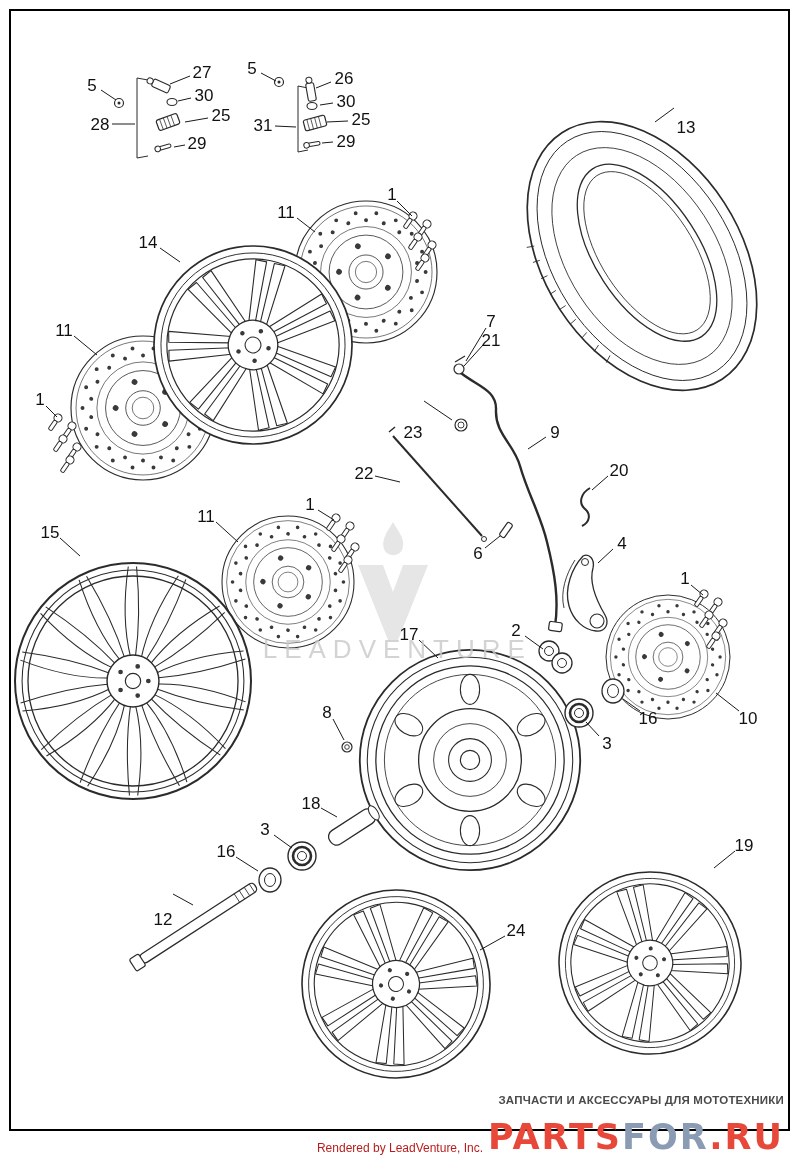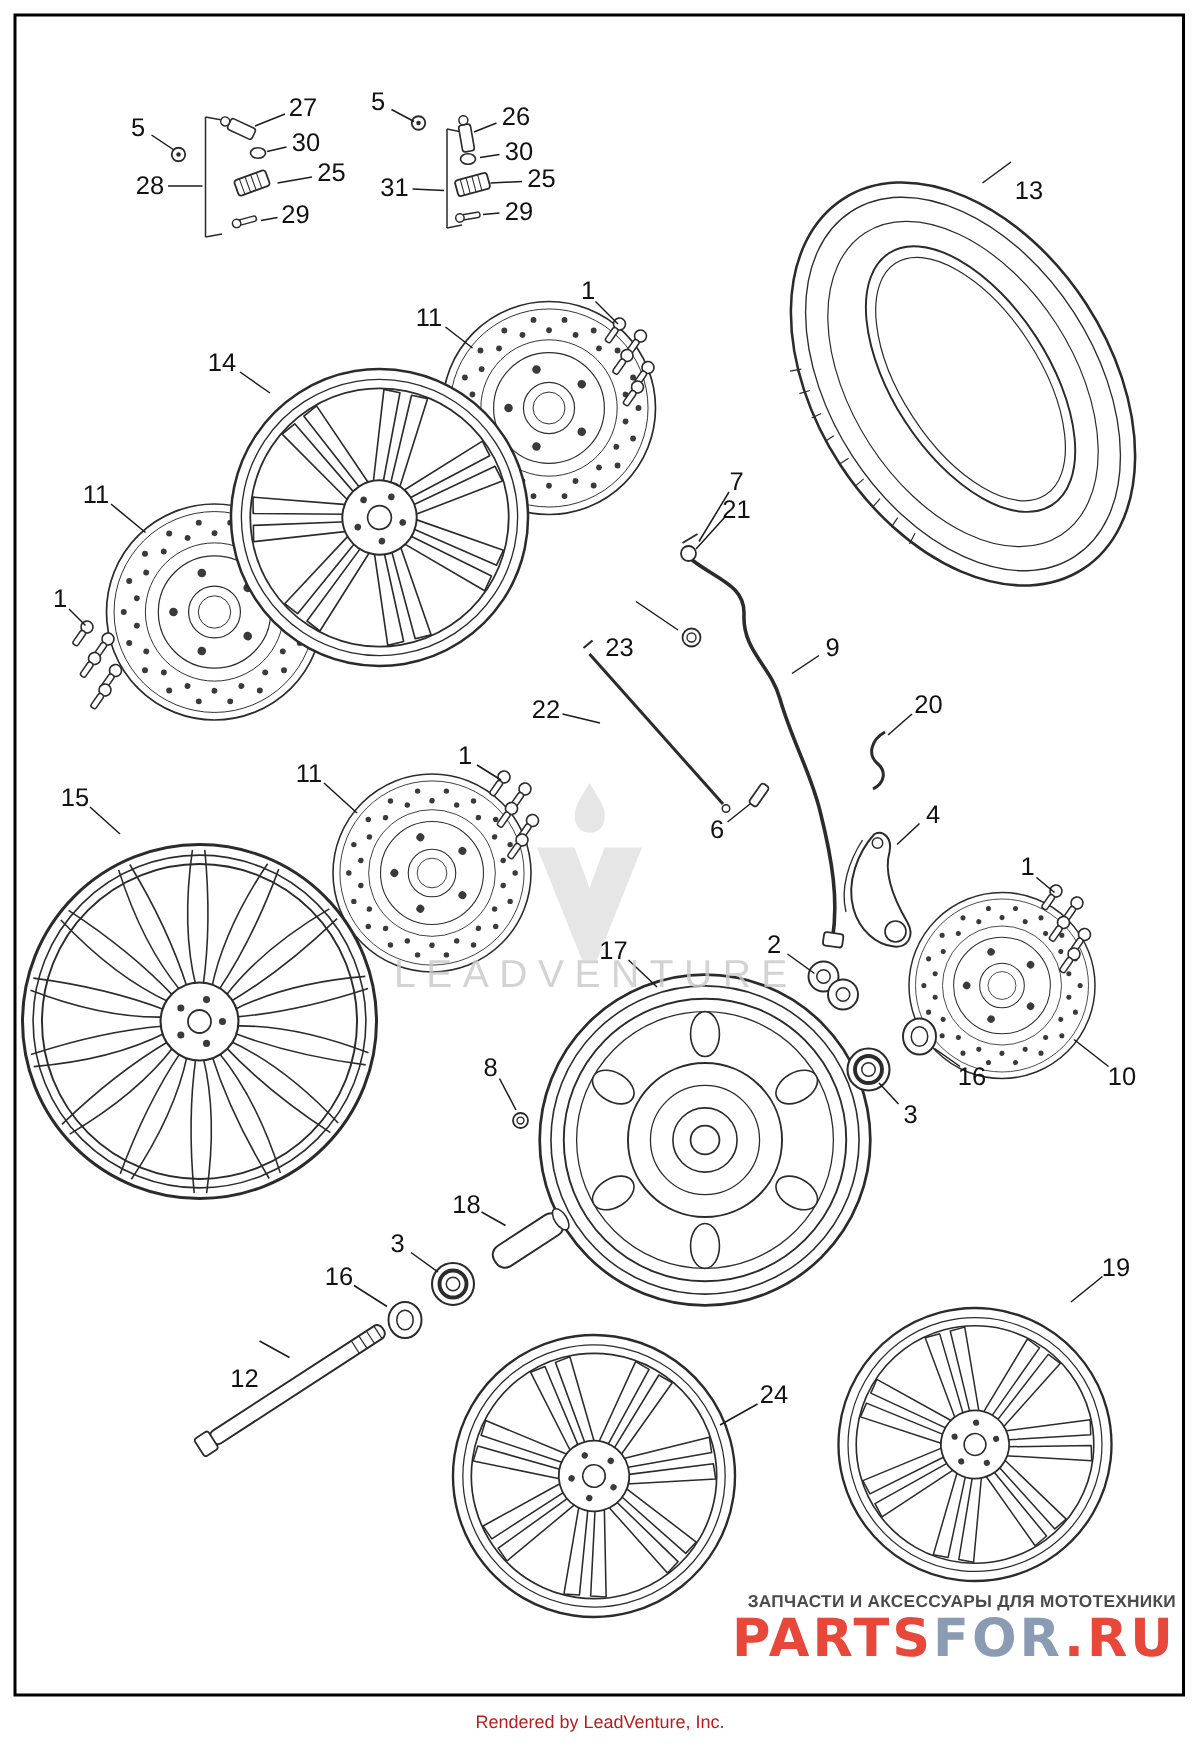--- a/index.html
+++ b/index.html
@@ -41,23 +41,24 @@
   }
   .branding {
     position: absolute;
     right: 16px; top: 1062px;
     text-align: right;
   }
   .branding .tagline {
     font-size: 11.5px;
     font-weight: bold;
     letter-spacing: 0.2px;
+    margin-top: 32px;
   }
   .branding .logo {
-    margin-top: 2px;
+    margin-top: 14px;
     font-size: 35px;
     font-weight: bold;
     letter-spacing: 2px;
     line-height: 1;
     font-family: "DejaVu Sans", sans-serif;
   }
   .footer {
     position: absolute;
     left: 0; right: 0; top: 1141px;
     text-align: center;

